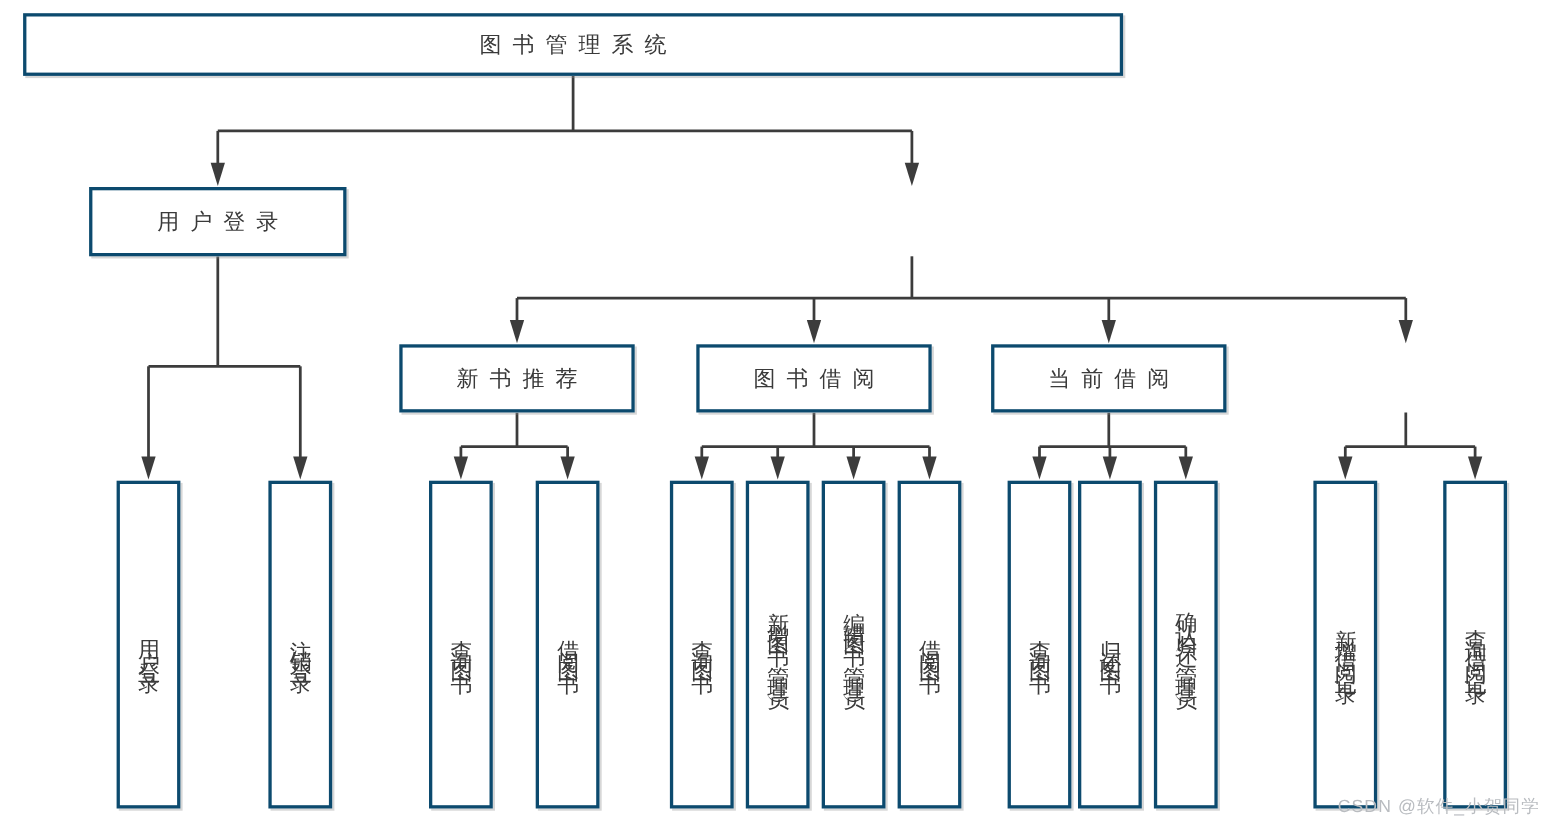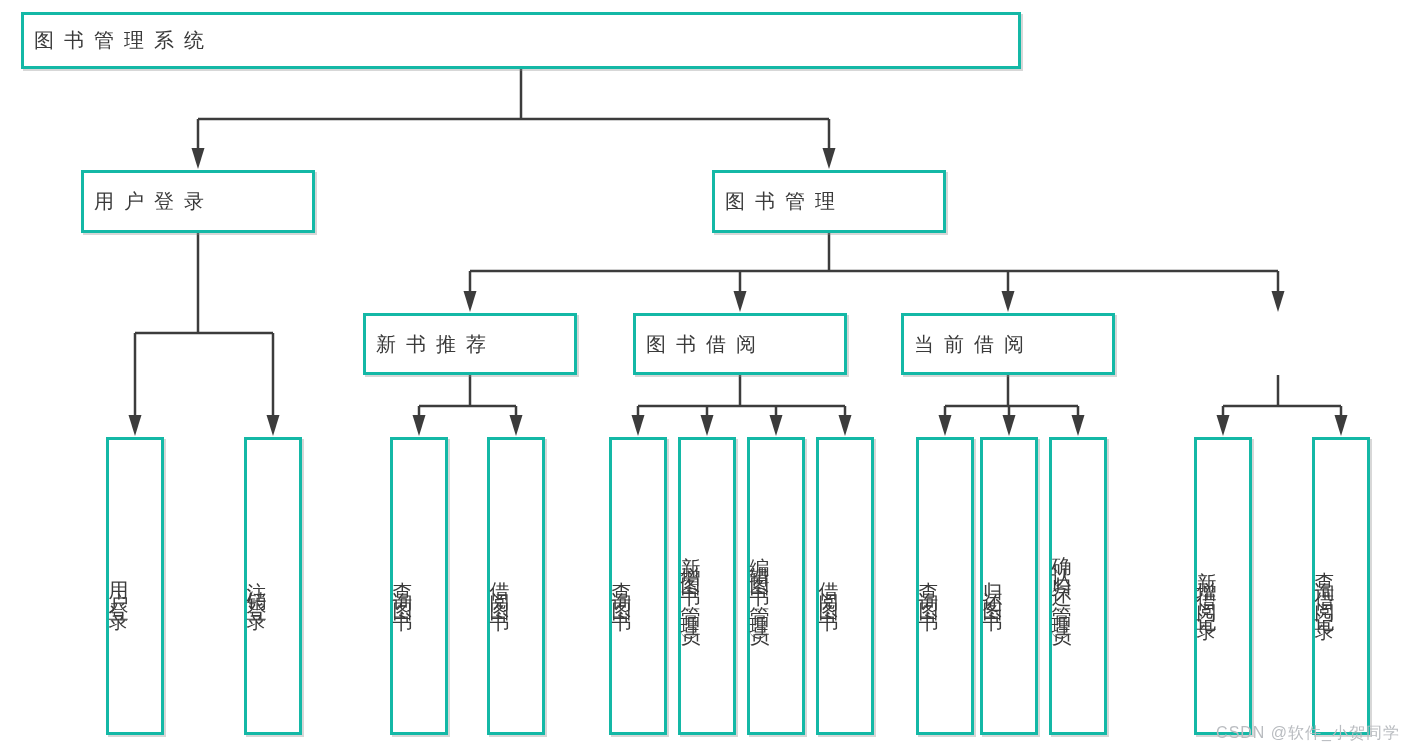--- a/index.html
+++ b/index.html
@@ -14,25 +14,25 @@
   }
   svg.connectors {
     position: absolute;
     left: 0; top: 0;
     width: 1405px; height: 747px;
     pointer-events: none;
   }
   .box {
     position: absolute;
     background: #ffffff;
-    border: 3px solid #14b8a6;
+    border: 3px solid #0c4a6e;
     box-shadow: 2px 2px 0 rgba(140,140,140,0.35);
     display: flex;
     align-items: center;
-    justify-content: flex-start;
+    justify-content: center;
     box-sizing: border-box;
   }
   .hlabel {
     font-size: 20px;
     letter-spacing: 10px;
     text-indent: 10px;
     white-space: nowrap;
     color: #3a3a3a;
   }
   .leaf {
@@ -151,23 +151,20 @@
     </g>
   </svg>
 
   <div class="box" id="root-box">
     <span class="hlabel">图书管理系统</span>
   </div>
 
   <div class="box" id="l2-login">
     <span class="hlabel">用户登录</span>
   </div>
-  <div class="box" id="l2-books">
-    <span class="hlabel">图书管理</span>
-  </div>
 
   <div class="box" id="l3-recommend">
     <span class="hlabel">新书推荐</span>
   </div>
   <div class="box" id="l3-current">
     <span class="hlabel">当前借阅</span>
   </div>
   <div class="box" id="l3-borrow">
     <span class="hlabel">图书借阅</span>
   </div>

